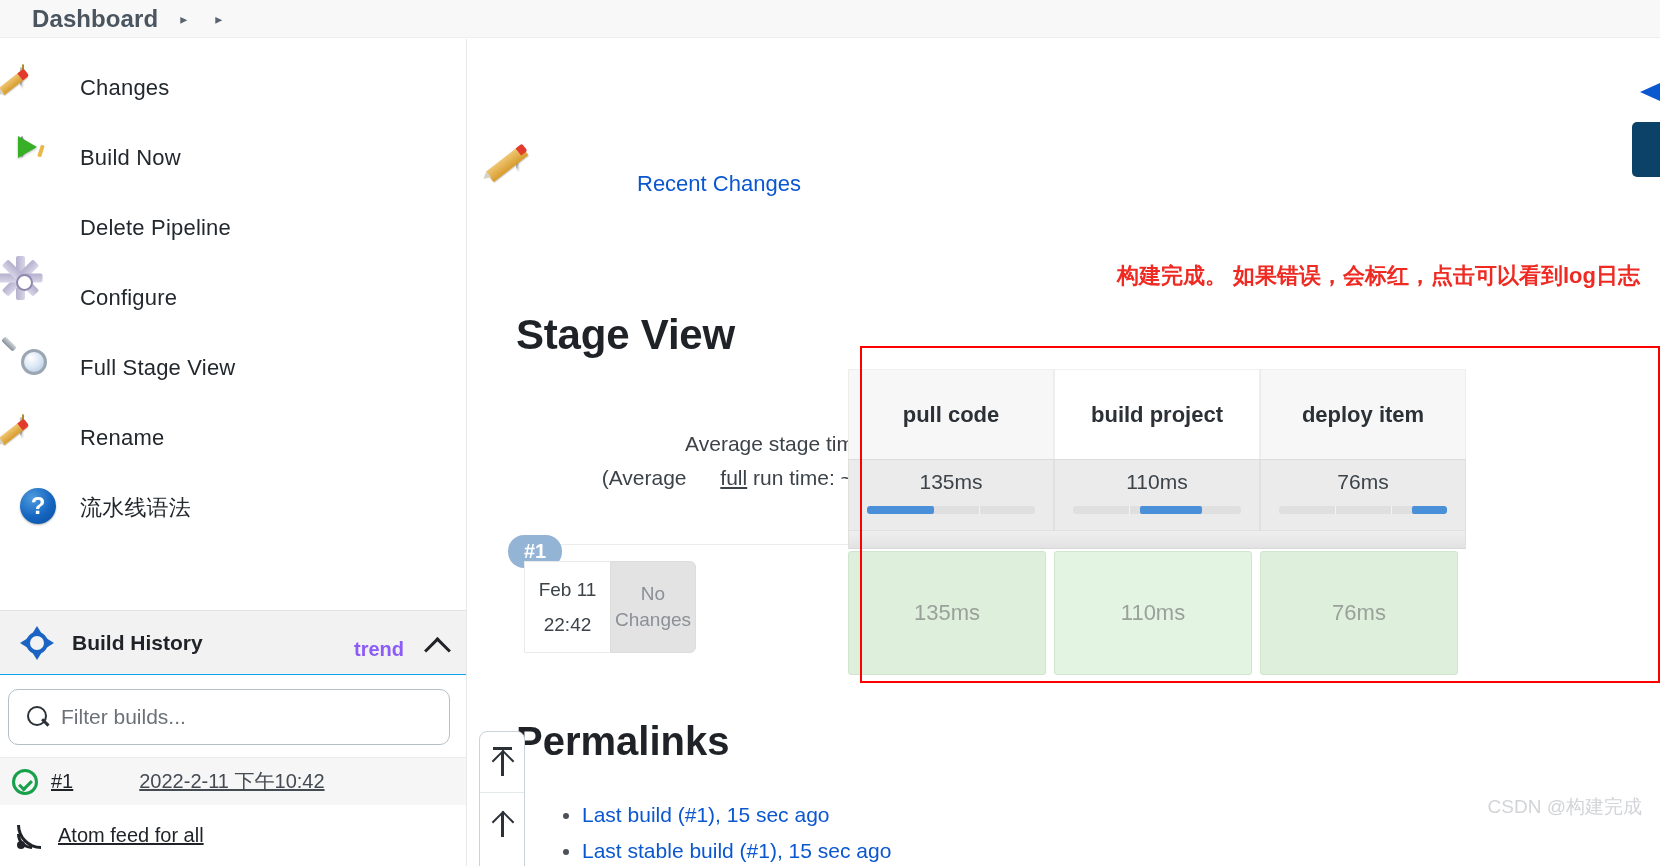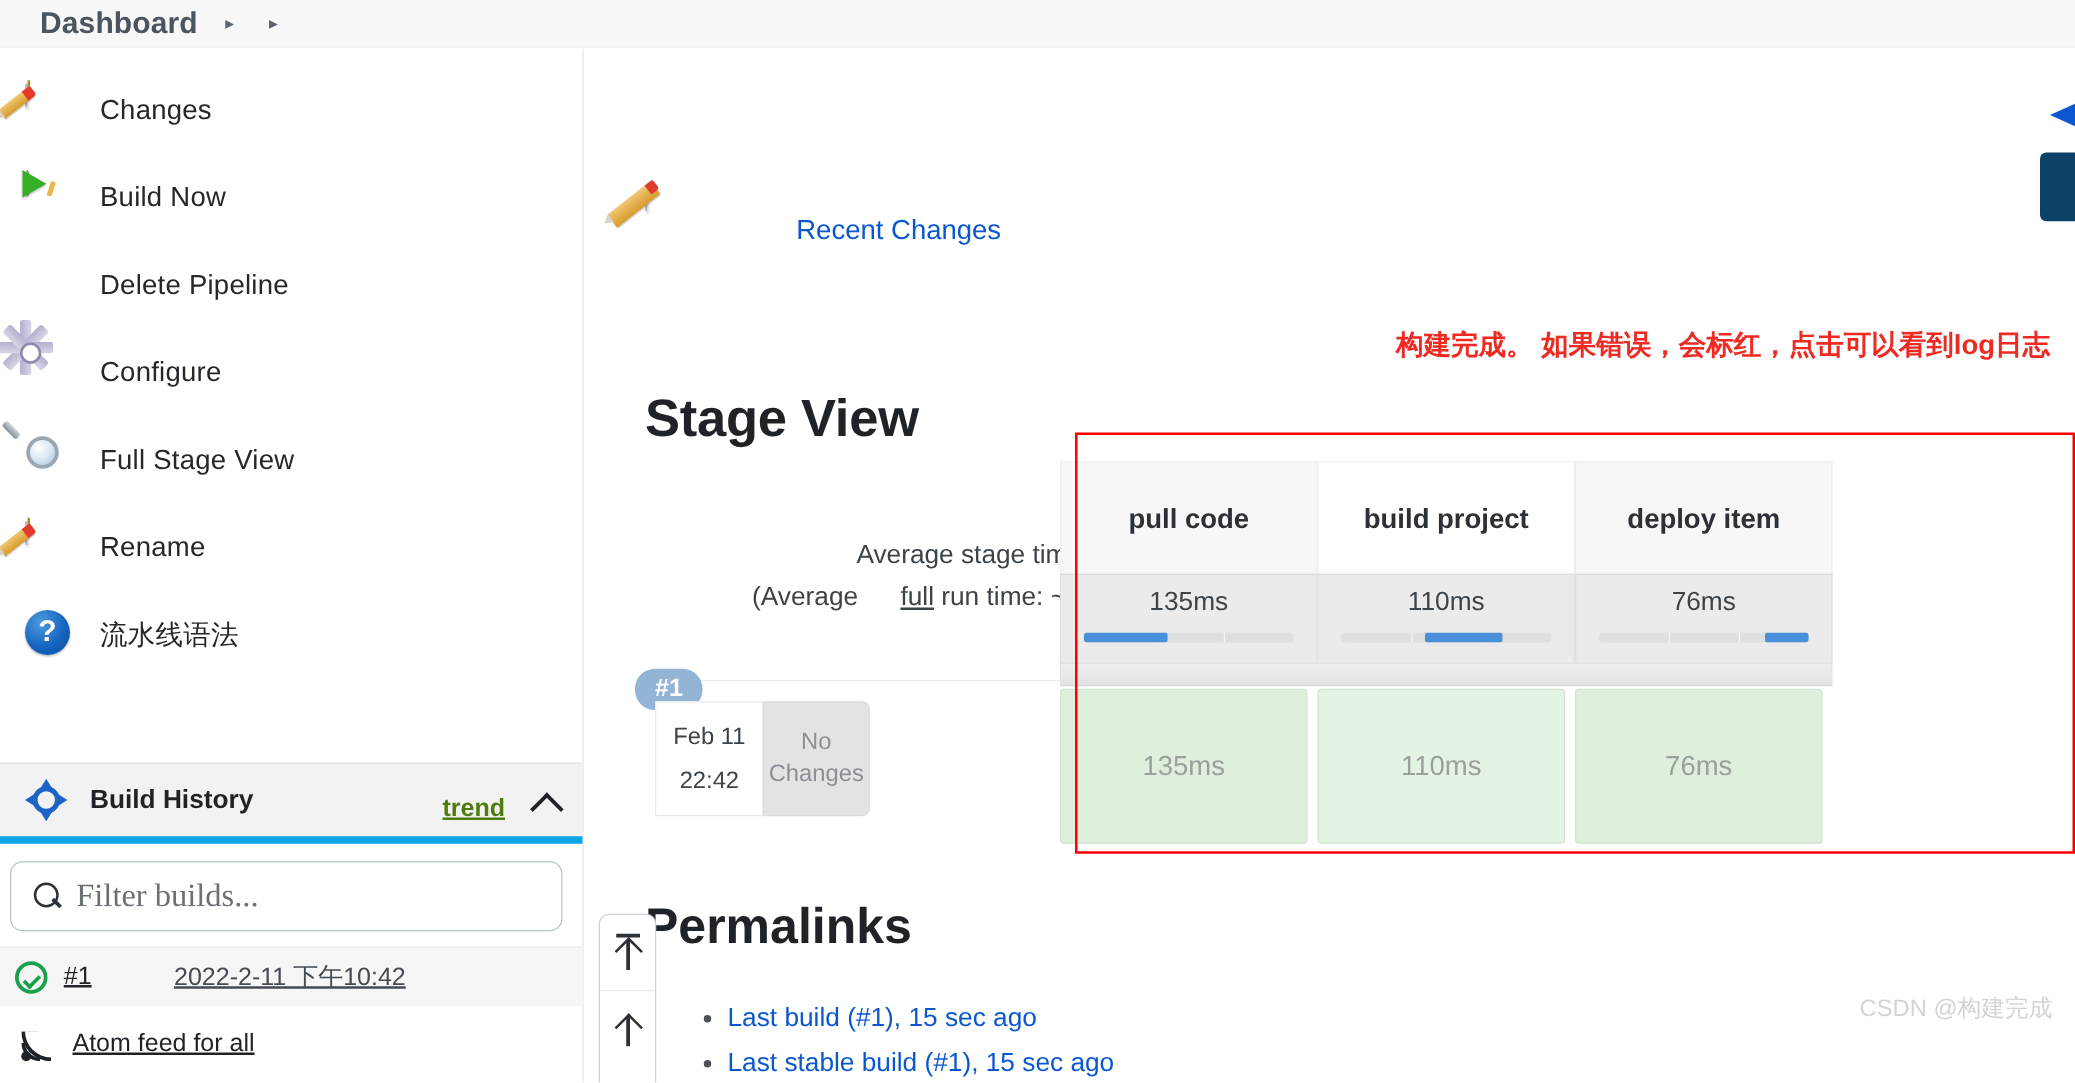--- a/index.html
+++ b/index.html
@@ -170,21 +170,21 @@
     background: radial-gradient(circle at 35% 28%, #4e9bdd 0%, #1565c0 55%, #0b4d9c 100%);
     color:#fff; font-weight:bold; font-size:24px;
     display:flex;align-items:center;justify-content:center;
     box-shadow:0 1px 2px rgba(0,0,0,.3);
   }
 
   
   .bh-header {
     position: absolute; top: 571px; left:0; width:466px; height:65px;
     background:#f2f2f2;
-    border-top:1px solid #e3e3e3; border-bottom:6px solid #0ea5e9;
+    border-top:1px solid #e3e3e3; border-bottom:1px solid #0ea5e9;
     display:flex; align-items:center; padding: 0 18px 0 20px;
   }
   .bh-star {
     width:34px;height:34px;margin-right:18px;position:relative;flex:0 0 34px;
   }
   .bh-star .ring {
     position:absolute; left:6px; top:6px; width:22px;height:22px;border-radius:50%;
     border:4px solid #1b64c4;
   }
   .bh-star i {
@@ -192,22 +192,22 @@
     border-left:5px solid transparent;border-right:5px solid transparent;
   }
   .bh-star i.up { margin:-17px 0 0 -5px; border-bottom:8px solid #1b64c4; }
   .bh-star i.dn { margin:9px 0 0 -5px; border-top:8px solid #1b64c4; }
   .bh-star i.lf { margin:-5px 0 0 -17px; border-left:none;border-right:8px solid #1b64c4;
                   border-top:5px solid transparent;border-bottom:5px solid transparent; }
   .bh-star i.rt { margin:-5px 0 0 9px; border-right:none;border-left:8px solid #1b64c4;
                   border-top:5px solid transparent;border-bottom:5px solid transparent; }
   .bh-title { font-size:21px;font-weight:bold;color:#1f2328; flex:1; }
   .bh-trend {
-    font-size:20px;font-weight:bold;color:#4d7c0f;
-    text-decoration: underline; cursor:pointer; margin-right:22px;margin-top:14px;
+    font-size:20px;font-weight:bold;color:#8b5cf6;
+    cursor:pointer; margin-right:22px;margin-top:14px;
   }
   .bh-chevron {
     width:22px;height:22px;position:relative;cursor:pointer;
   }
   .bh-chevron::before {
     content:""; position:absolute; left:2px; top:9px;
     width:16px;height:16px;
     border-left:3px solid #1f2328; border-top:3px solid #1f2328;
     transform: rotate(45deg);
   }
@@ -221,22 +221,22 @@
   .filter-ico { width:26px;height:26px;position:relative;margin-right:8px;flex:0 0 26px; }
   .filter-ico::before {
     content:"";position:absolute;left:2px;top:2px;width:16px;height:16px;
     border:2.5px solid #2b3137;border-radius:50%;
   }
   .filter-ico::after {
     content:"";position:absolute;left:16px;top:17px;width:9px;height:2.5px;
     background:#2b3137;transform:rotate(45deg);
   }
   .filter-input {
-    border:0;outline:0;font-size:26px;color:#6b7177;
-    font-family:Liberation Serif, serif; width:370px;background:transparent;
+    border:0;outline:0;font-size:21px;color:#6b7177;
+    font-family:Liberation Sans, sans-serif; width:370px;background:transparent;
   }
   .filter-input::placeholder { color:#6b7177; }
 
   
   .build-row {
     position:absolute; top:718px; left:0; width:466px; height:48px;
     background:#f6f6f6; border-top:1px solid #ececec;
     display:flex;align-items:center;padding-left:12px;
   }
   .ok-ico {

